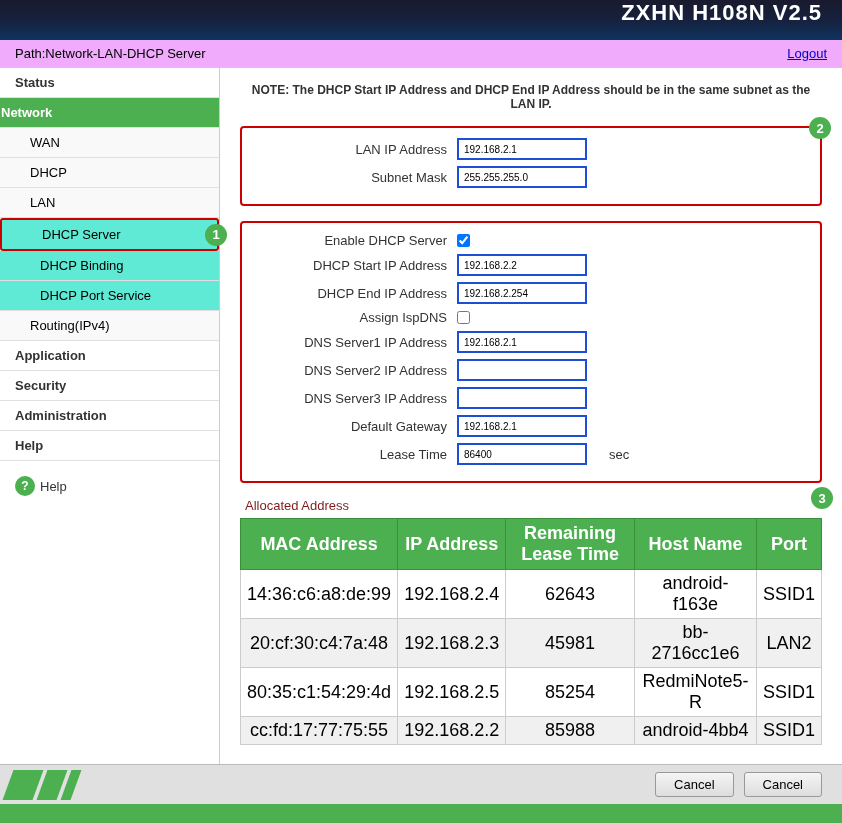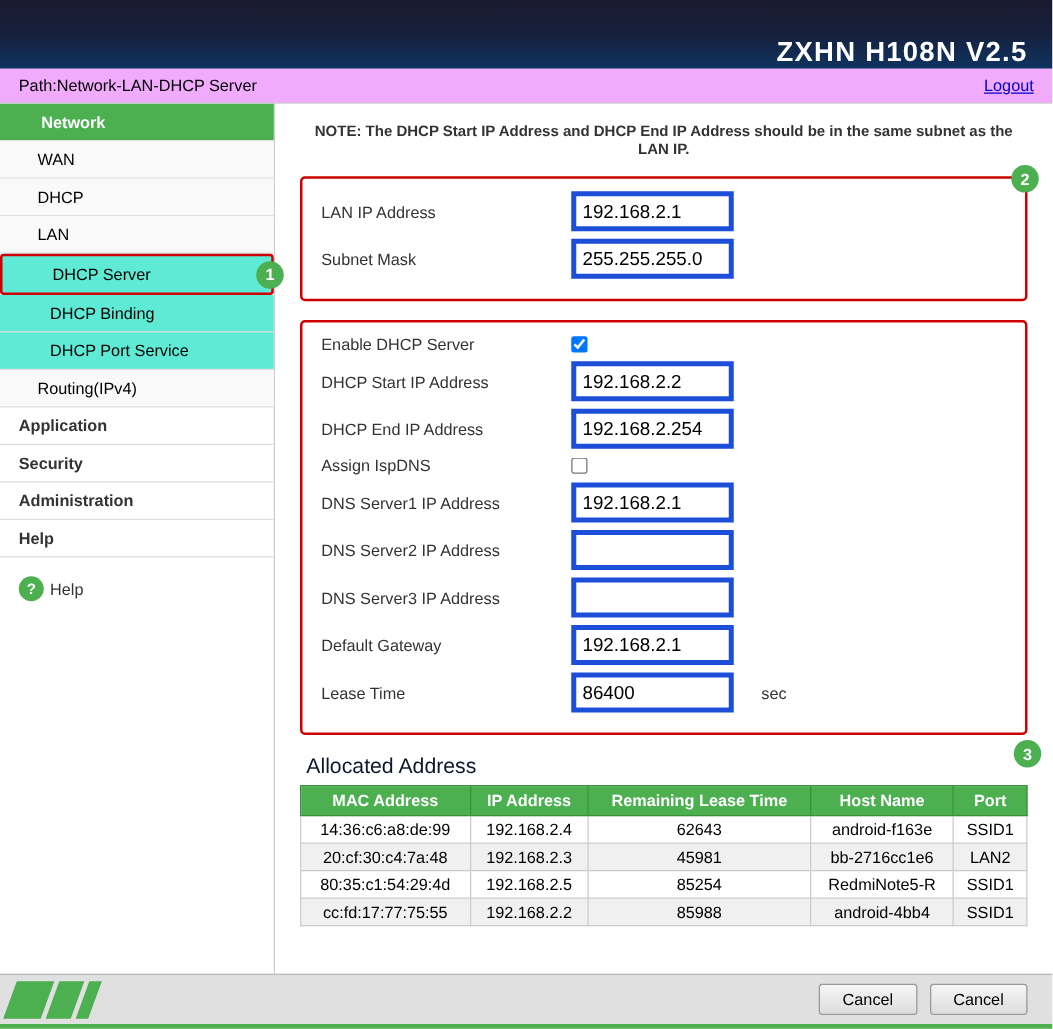--- a/index.html
+++ b/index.html
@@ -1,23 +1,23 @@
 <!DOCTYPE html>
 <html><head>
   <meta charset="utf-8">
   <style>
     * { margin: 0; padding: 0; box-sizing: border-box; }
     body { font-family: Arial, sans-serif; font-size: 13px; background: #fff; width: 842px; height: 823px; overflow: hidden; }
 
     
     .header {
       background: linear-gradient(to bottom, #1a1a2e, #16213e, #0f3460);
-      height: 55px;
-      display: flex;
-      align-items: flex-end;
+      height: 40px;
+      display: flex;
+      align-items: flex-start;
       justify-content: flex-end;
       padding-right: 20px;
     }
     .header-title {
       color: #fff;
       font-size: 22px;
       font-weight: bold;
       letter-spacing: 1px;
     }
 
@@ -39,21 +39,21 @@
     }
 
     
     .sidebar {
       width: 220px;
       background: #fff;
       border-right: 1px solid #ccc;
       flex-shrink: 0;
     }
     .sidebar-item {
-      padding: 7px 33px;
+      padding: 7px 1px;
       cursor: pointer;
       color: #000;
       border-bottom: 1px solid #e0e0e0;
     }
     .sidebar-item.active-section {
       background: #4caf50;
       color: #fff;
       font-weight: bold;
     }
     .sidebar-item.sub {
@@ -107,48 +107,48 @@
       position: relative;
     }
 
     .form-row {
       display: flex;
       align-items: center;
       margin-bottom: 6px;
     }
     .form-label {
       width: 200px;
-      text-align: left;
+      text-align: right;
       padding-right: 10px;
       color: #333;
     }
     .form-input {
-      border: 4px solid #1d4ed8;
+      border: 2px solid #1d4ed8;
       padding: 2px 5px;
-      font-size: 15px;
+      font-size: 10px;
       width: 130px;
-      height: 32px;
+      height: 22px;
     }
     .unit-text {
       margin-left: 22px;
       color: #333;
     }
 
     
     .alloc-section { margin-bottom: 10px; }
     .alloc-title {
-      font-size: 17px;
-      color: #0f172a;
+      font-size: 13px;
+      color: #7f1d1d;
       margin-bottom: 5px;
       padding-left: 5px;
     }
     .alloc-table {
       width: 100%;
       border-collapse: collapse;
-      font-size: 13px;
+      font-size: 18px;
     }
     .alloc-table th {
       background: #4caf50;
       color: #fff;
       padding: 4px 6px;
       border: 1px solid #3a8f3a;
       text-align: center;
     }
     .alloc-table td {
       padding: 3px 6px;
@@ -211,20 +211,23 @@
 </div>
 
 <div class="path-bar">
   <span>Path:Network-LAN-DHCP Server</span>
   <a>Logout</a>
 </div>
 
 <div class="main-layout">
 
   <div class="sidebar">
+    <div class="sidebar-section-header">
+      <span>Status</span>
+    </div>
     <div class="sidebar-item active-section">
       <span>Network</span>
     </div>
     <div class="sidebar-item sub">
       <span>WAN</span>
     </div>
     <div class="sidebar-item sub">
       <span>DHCP</span>
     </div>
     <div class="sidebar-item sub">

